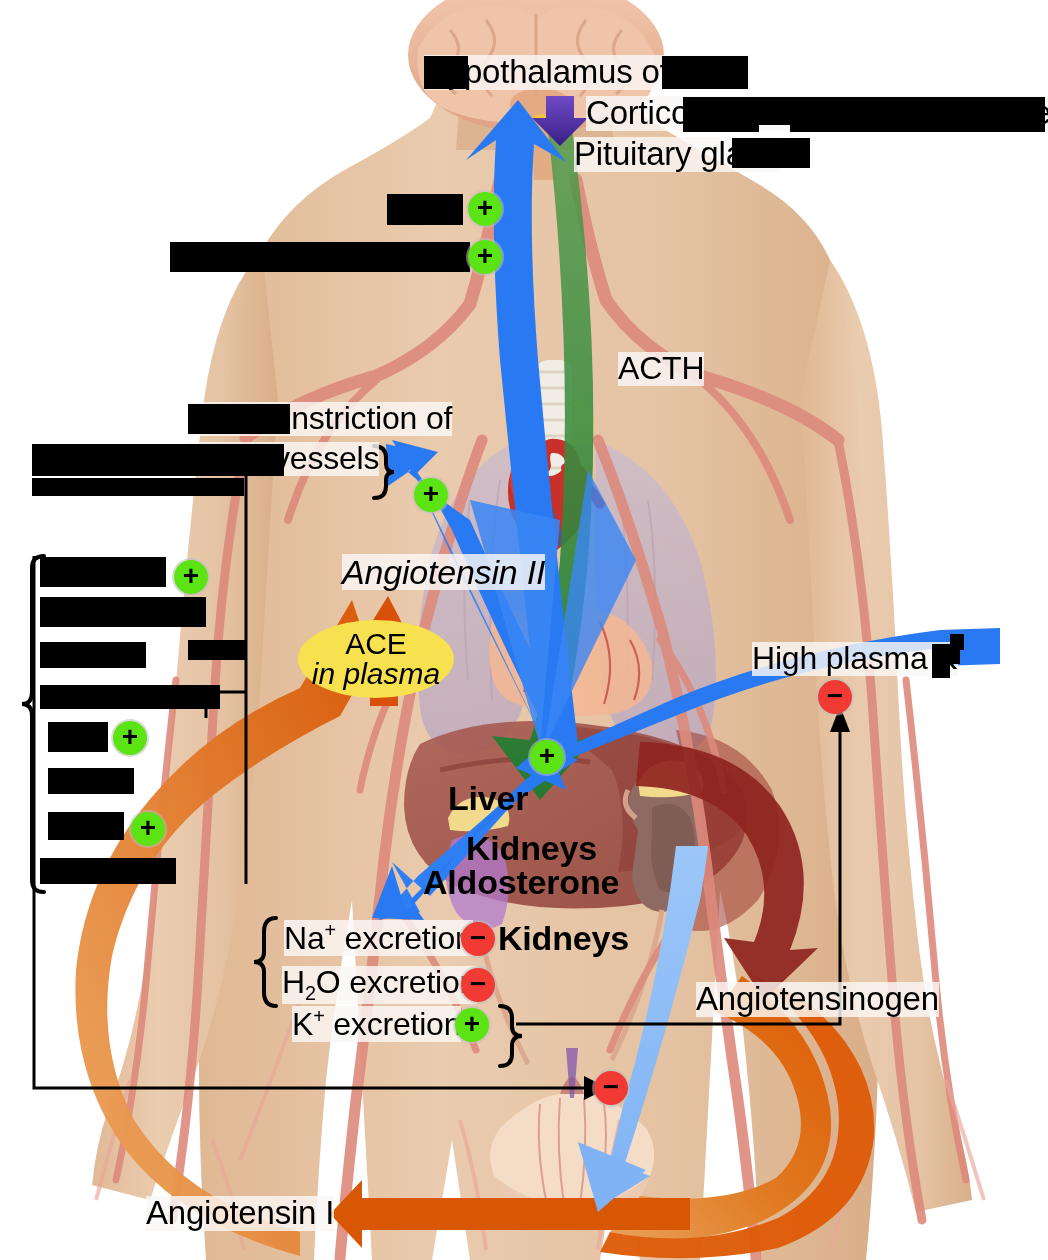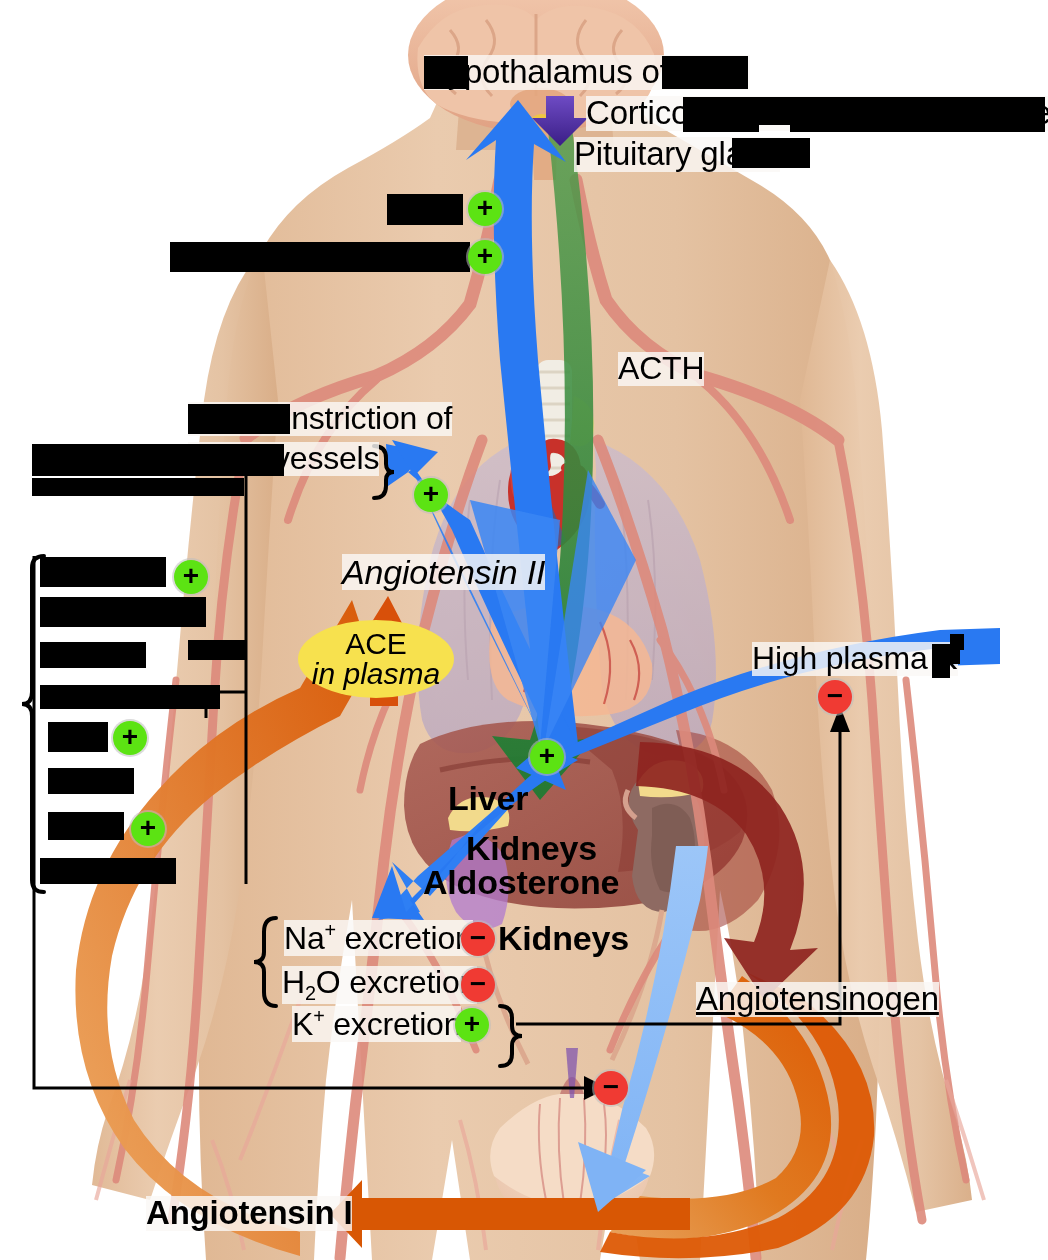--- a/index.html
+++ b/index.html
@@ -417,23 +417,23 @@
 
   <div class="lbl" style="left:284px; top:920px; font-size:32px;">Na<sup>+</sup> excretion</div>
   <div class="lbl" style="left:282px; top:966px; font-size:32px;">H<sub>2</sub>O excretion</div>
   <div class="lbl" style="left:292px; top:1006px; font-size:32px;">K<sup>+</sup> excretion</div>
 
   <div class="lbl" style="left:752px; top:642px; font-size:32px;">High plasma K</div>
   <div class="redact" style="left:932px; top:644px; width:28px; height:20px;"></div>
   <div class="redact" style="left:932px; top:664px; width:18px; height:14px;"></div>
   <div class="redact" style="left:950px; top:634px; width:14px; height:16px;"></div>
 
-  <div class="lbl" style="left:696px; top:982px; font-size:33px;text-decoration:underline;">Angiotensinogen</div>
-
-  <div class="lbl" style="left:146px; top:1196px; font-size:33px;font-weight:bold;">Angiotensin I</div>
+  <div class="lbl" style="left:696px; top:982px; font-size:33px;">Angiotensinogen</div>
+
+  <div class="lbl" style="left:146px; top:1196px; font-size:33px;">Angiotensin I</div>
 
 
   <div class="circ plus" style="left:468px; top:192px; width:34px; height:34px; font-size:28px;">
     <span>+</span>
     </div>
 
   <div class="circ plus" style="left:468px; top:240px; width:34px; height:34px; font-size:28px;">
     <span>+</span>
     </div>
 

